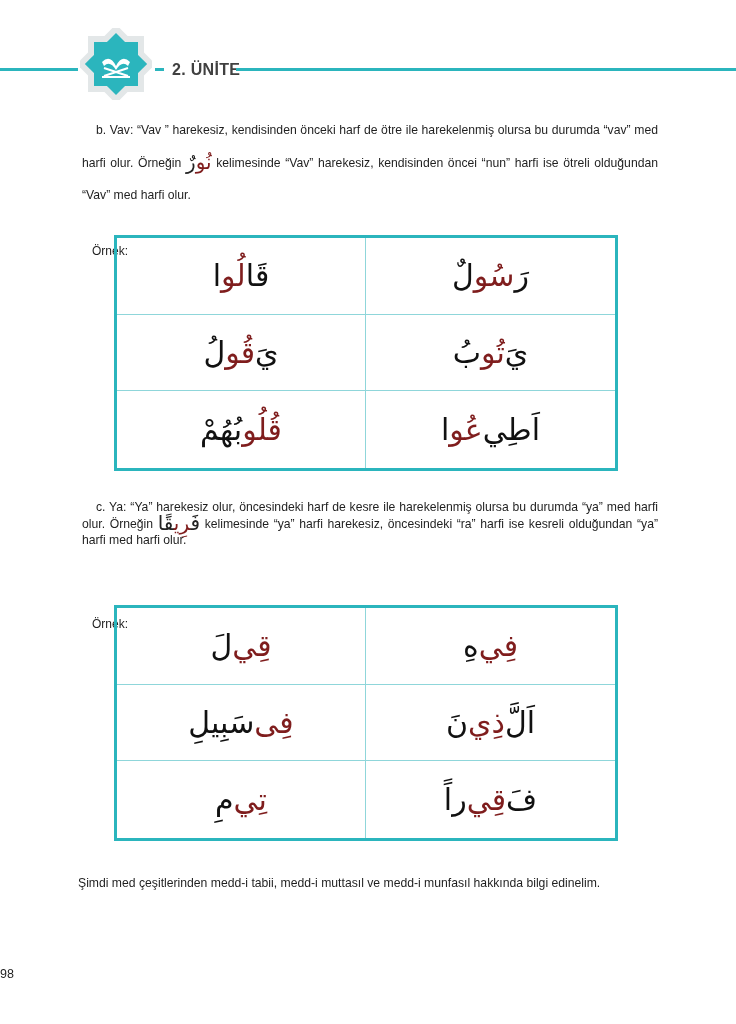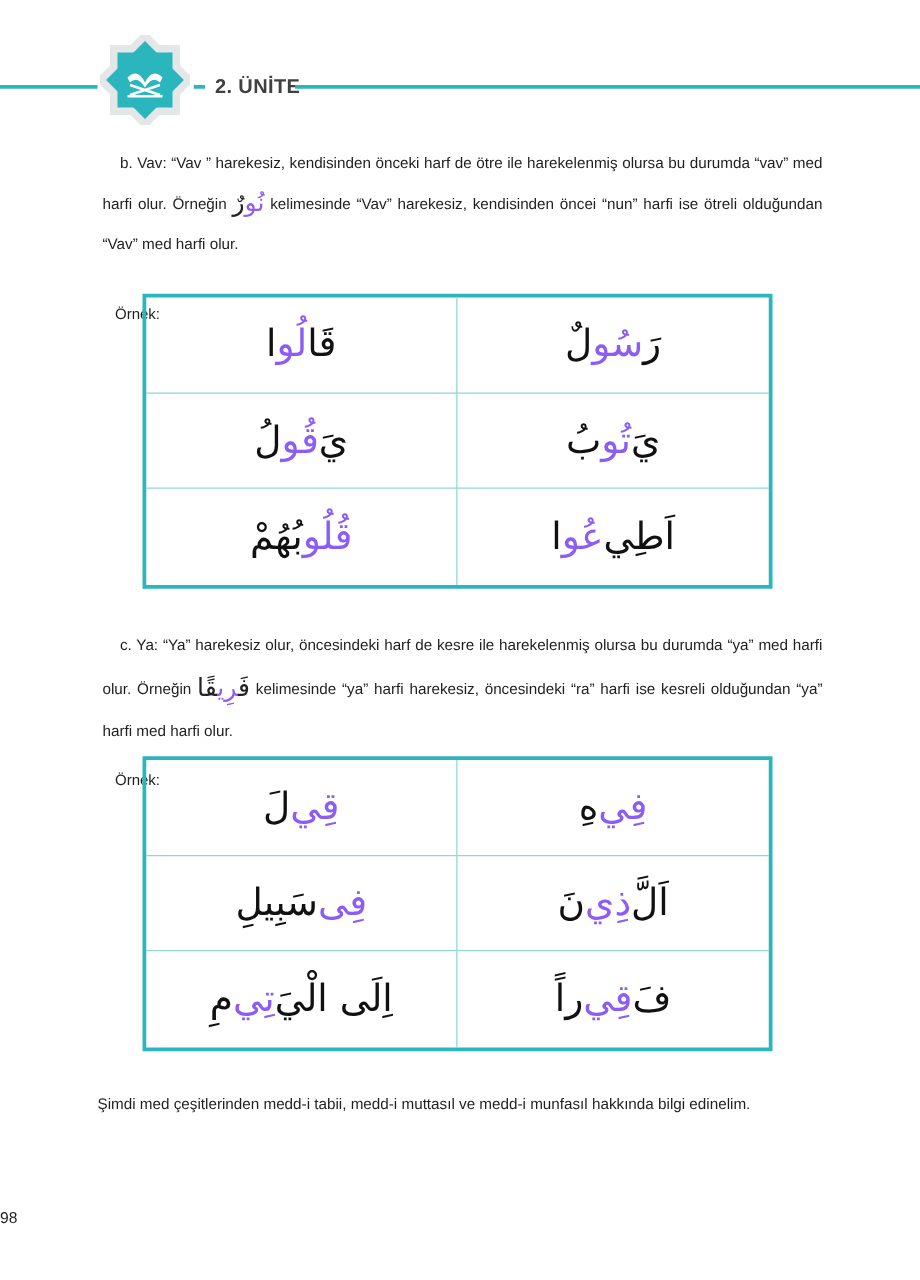--- a/index.html
+++ b/index.html
@@ -11,21 +11,21 @@
   .hdr-line-mid { position: absolute; left: 155px; top: 68px; width: 9px; height: 3px; background: #2bb5bd; }
   .hdr-line-right { position: absolute; left: 236px; top: 68px; width: 500px; height: 3px; background: #2bb5bd; }
   .logo { position: absolute; left: 80px; top: 28px; width: 72px; height: 72px; }
   .unit-title { position: absolute; left: 172px; top: 61px; font-size: 16px; font-weight: bold; color: #404040; letter-spacing: 0.3px; }
 
   
   .para { position: absolute; left: 82px; width: 576px; font-size: 12.2px; line-height: 32px; text-align: justify; }
   .para .lead { font-weight: normal; }
   .indent { display: inline-block; width: 14px; }
   .inline-ar { font-family: "DejaVu Sans", sans-serif; font-size: 20px; color: #222; direction: rtl; unicode-bidi: isolate; vertical-align: -2px; }
-  .inline-ar .red, .cell .red { color: #8b5cf6; }
+  .inline-ar .red, .cell .red { color: #7f1d1d; }
   .ornek { position: absolute; left: 92px; font-size: 12px; margin-top: 37px; }
 
   
   .ex-table { position: absolute; left: 114px; width: 504px; height: 236px; border: 3px solid #2bb5bd; box-sizing: border-box;
               display: grid; grid-template-columns: 1fr 1fr; grid-template-rows: 1fr 1fr 1fr; }
   .cell { display: flex; align-items: center; justify-content: center; border-right: 1px solid #8fd6da; border-bottom: 1px solid #8fd6da;
           font-family: "DejaVu Sans", sans-serif; font-size: 30px; direction: rtl; color: #111; }
   .cell:nth-child(2n) { border-right: none; }
   .cell:nth-last-child(-n+2) { border-bottom: none; }
 
@@ -84,21 +84,21 @@
       <span class="red">قُلُو</span>
       <span>بُهُمْ</span>
     </div>
   <div class="cell">
       <span>اَطِي</span>
       <span class="red">عُو</span>
       <span>ا</span>
     </div>
 </div>
 
-<div class="para" style="top:499px; line-height:34px;">
+<div class="para" style="top:499px; line-height:16px;">
   <span class="indent"></span><span class="lead">c. Ya:</span><span> “Ya” harekesiz olur, öncesindeki harf de kesre ile harekelenmiş olursa bu durumda “ya” med harfi olur. Örneğin </span><span class="inline-ar"><span>فَ</span><span class="red">رِي</span><span>قًا</span></span><span>  kelimesinde “ya” harfi harekesiz, öncesindeki “ra” harfi ise kesreli olduğundan “ya” harfi med harfi olur.</span>
 </div>
 <div class="ornek" style="top:580px;">Örnek:</div>
 
 <div class="ex-table" style="top:605px;">
   <div class="cell">
       <span></span>
       <span class="red">قِي</span>
       <span>لَ</span>
     </div>
@@ -111,21 +111,20 @@
       <span></span>
       <span class="red">فِى</span>
       <span> سَبِيلِ</span>
     </div>
   <div class="cell">
       <span>اَلَّ</span>
       <span class="red">ذِي</span>
       <span>نَ</span>
     </div>
   <div class="cell">
-      <span>اِلَى الْيَ</span>
       <span class="red">تِي</span>
       <span>مِ</span>
     </div>
   <div class="cell">
       <span>فَ</span>
       <span class="red">قِي</span>
       <span>راً</span>
     </div>
 </div>
 

